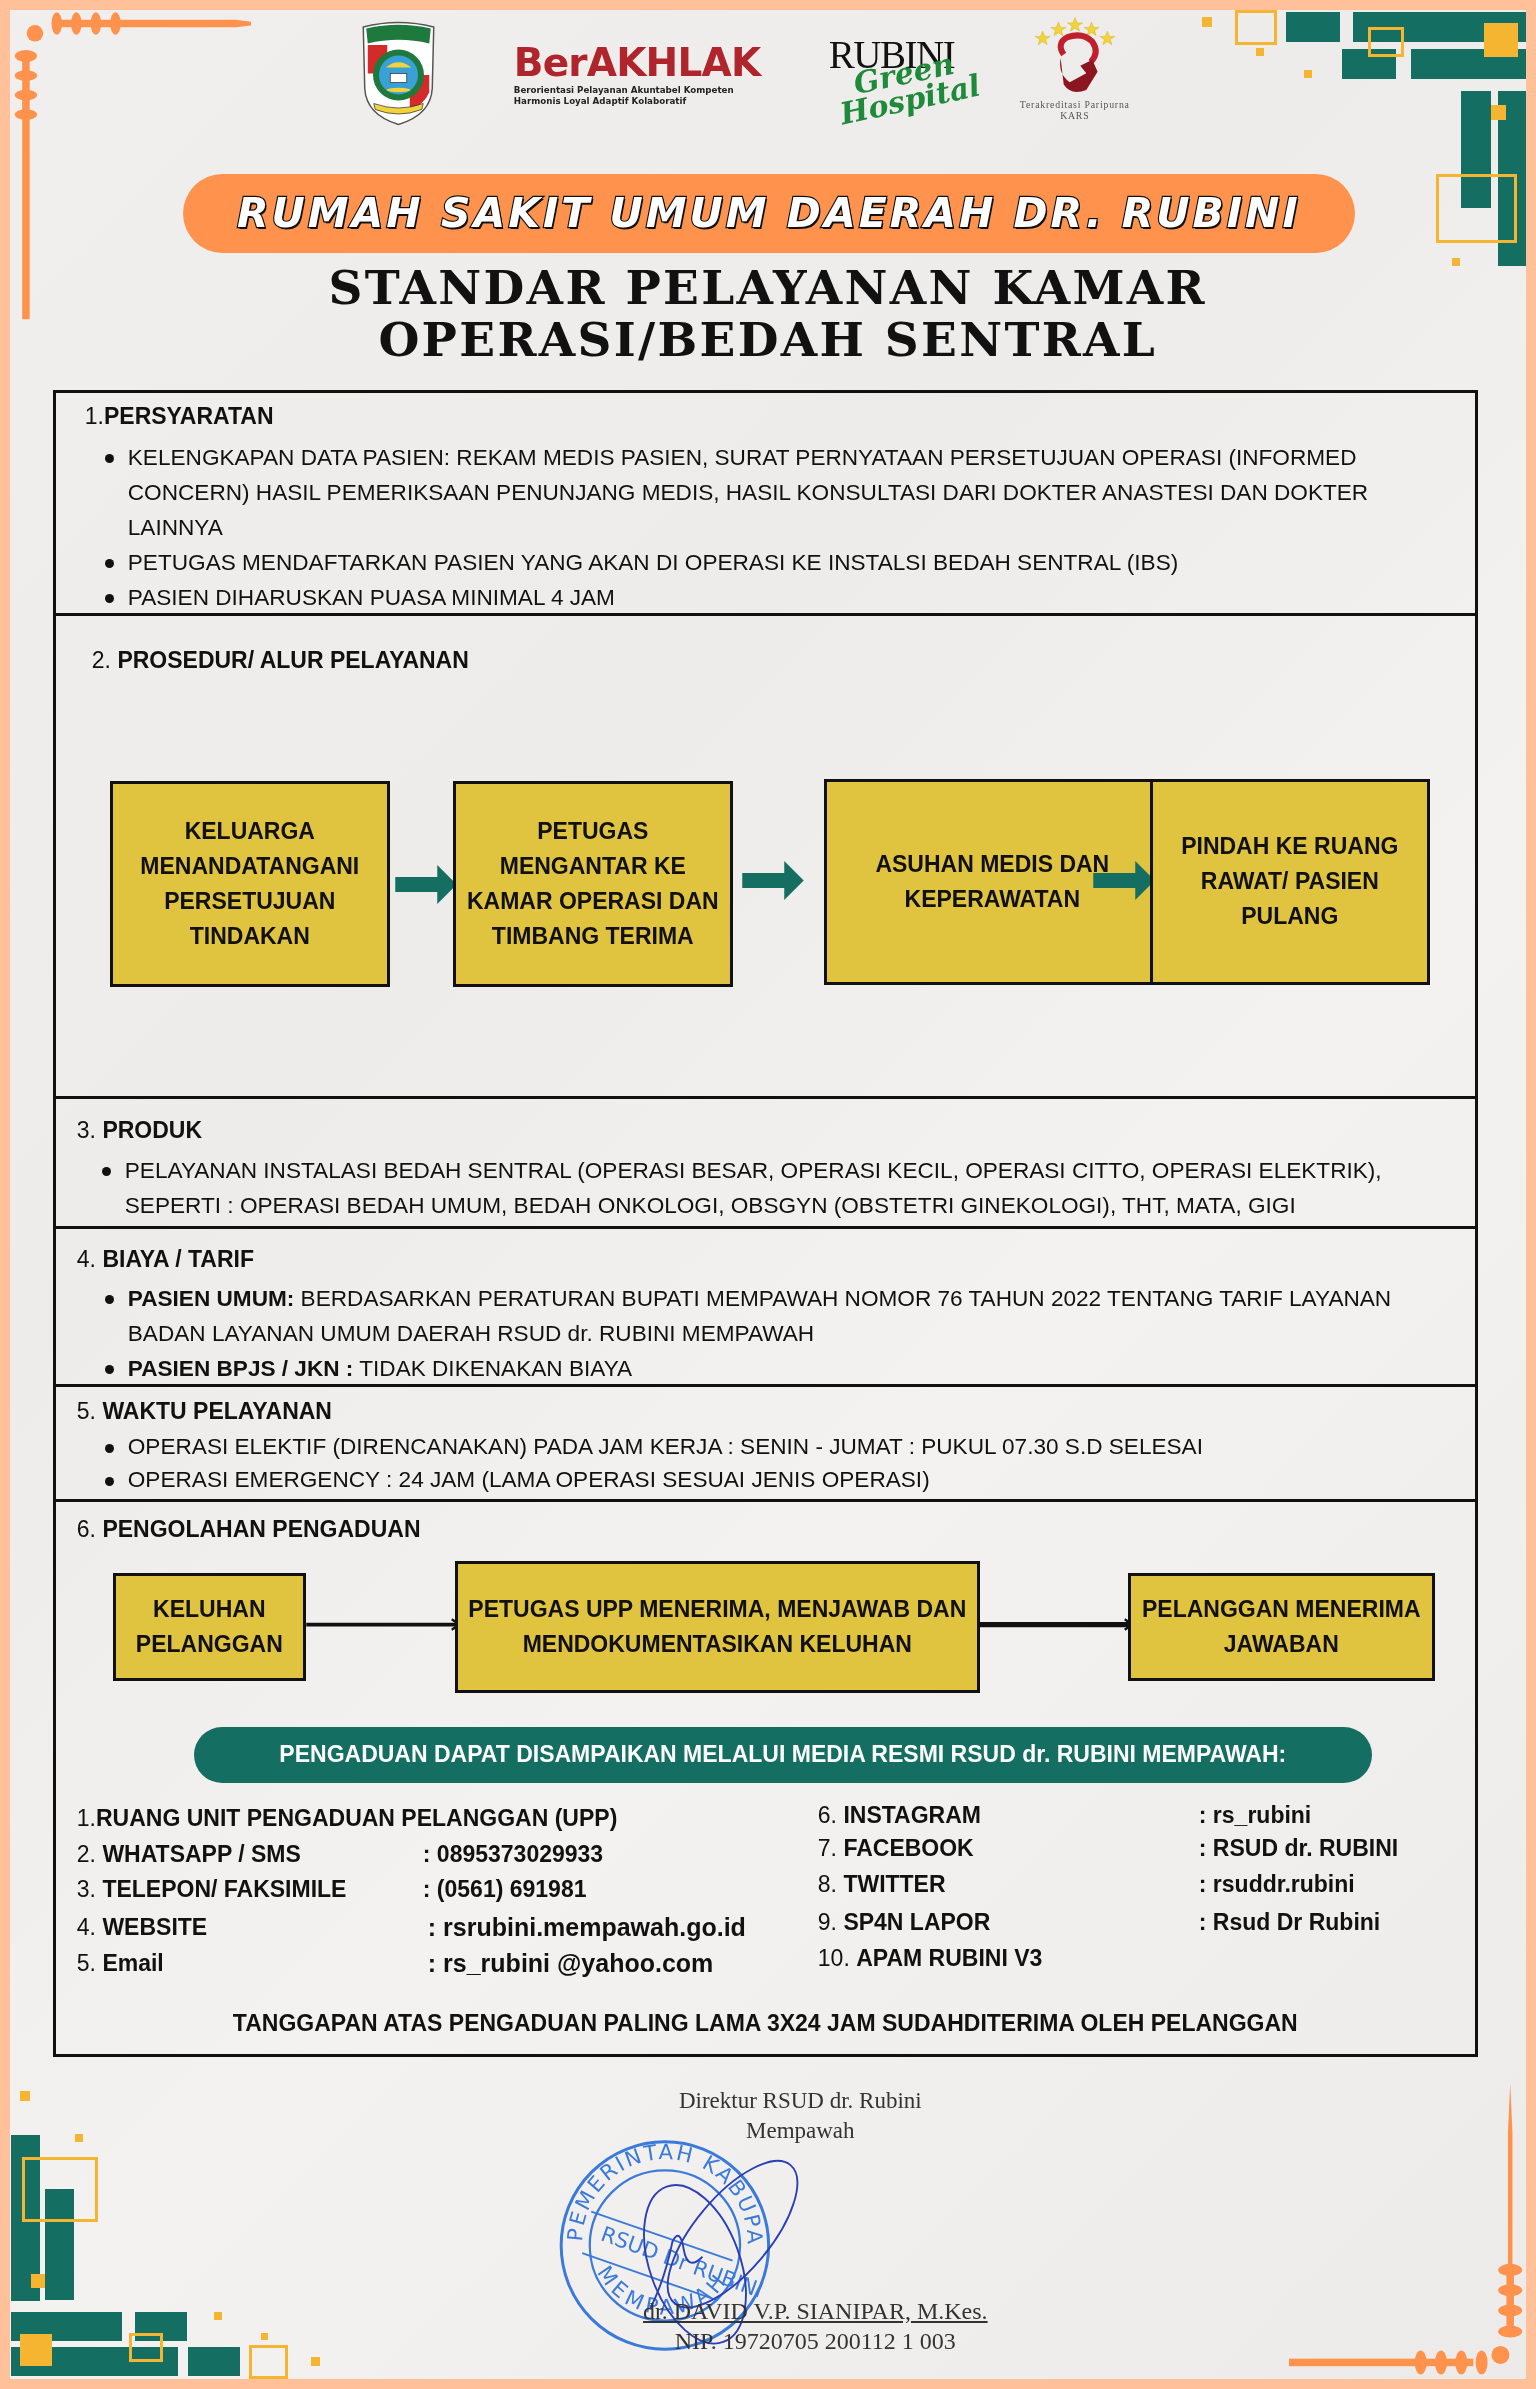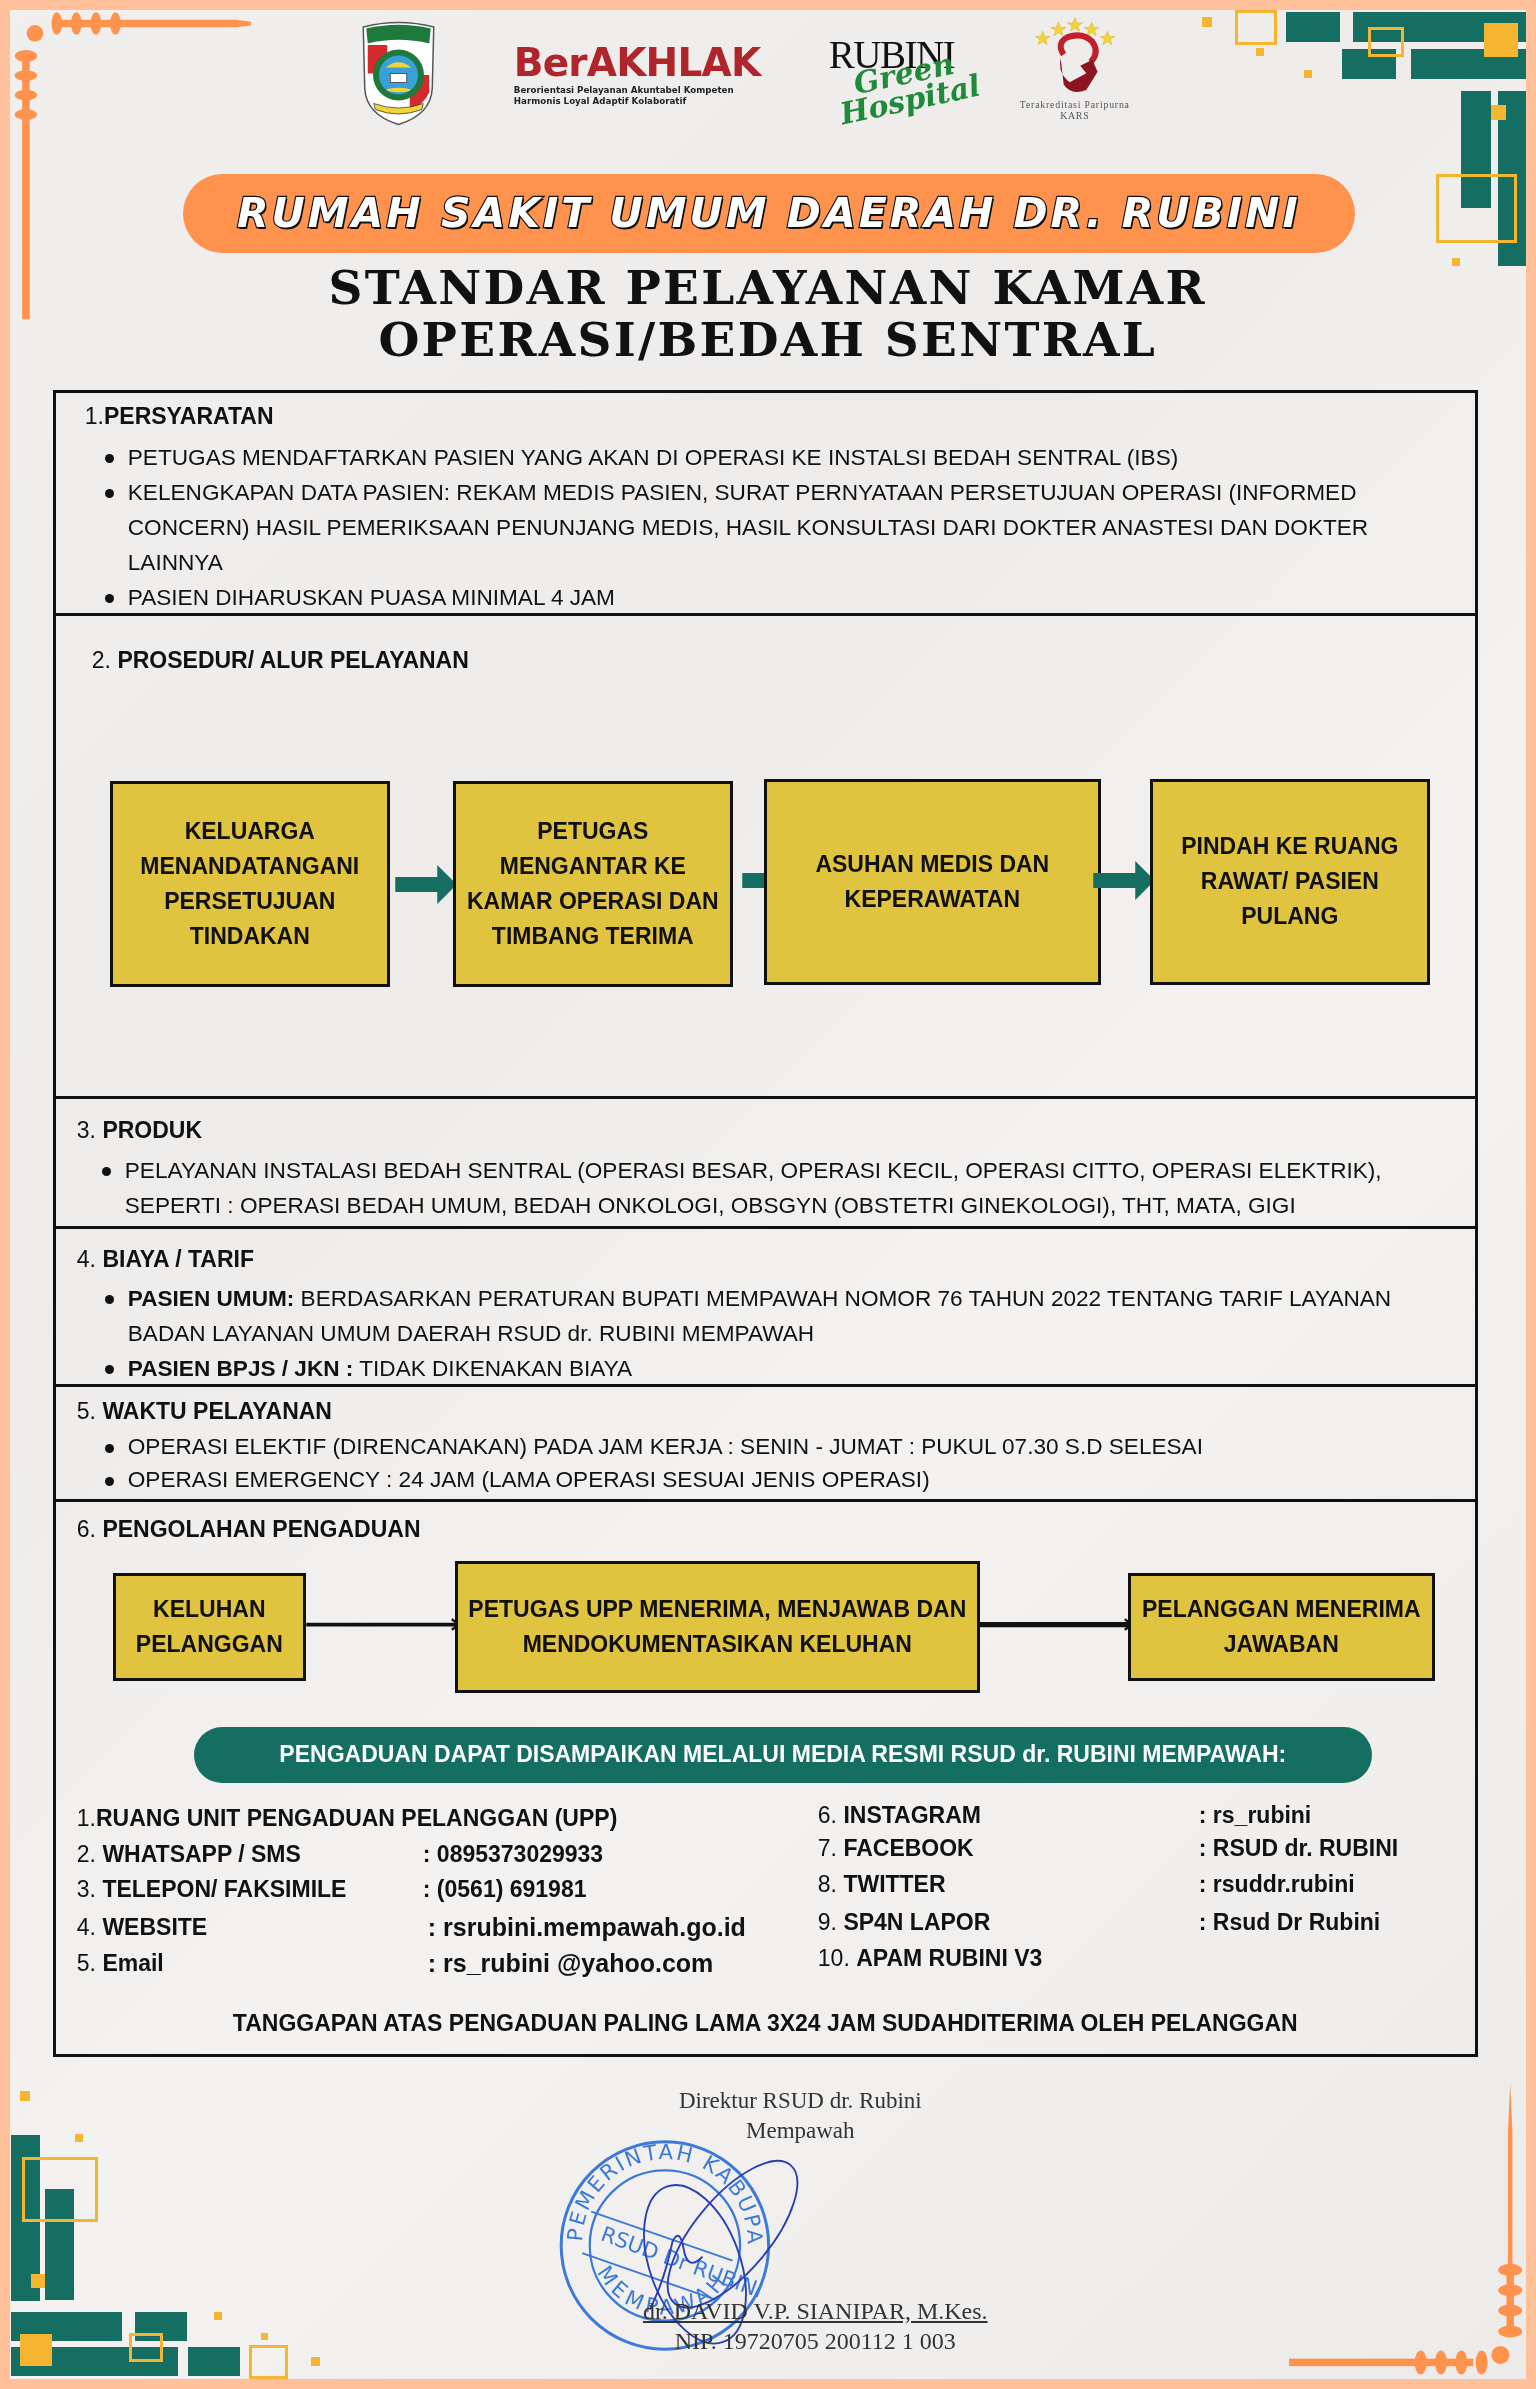--- a/index.html
+++ b/index.html
@@ -169,40 +169,40 @@
   <div class="title" style="top:251px">STANDAR PELAYANAN KAMAR</div>
   <div class="title" style="top:303px">OPERASI/BEDAH SENTRAL</div>
 
   <div class="mainbox">
 
     <div>
       <div class="sec-head" style="left:29px;top:10.5px">
         <span class="num">1.</span><span>PERSYARATAN</span>
       </div>
       <ul class="bullets" style="left:45px;top:47px;width:1355px">
+        <li>KELENGKAPAN DATA PASIEN: REKAM MEDIS PASIEN, SURAT PERNYATAAN PERSETUJUAN OPERASI (INFORMED CONCERN) HASIL PEMERIKSAAN PENUNJANG MEDIS, HASIL KONSULTASI DARI DOKTER ANASTESI DAN DOKTER LAINNYA</li>
         <li>PETUGAS MENDAFTARKAN PASIEN YANG AKAN DI OPERASI KE INSTALSI BEDAH SENTRAL (IBS)</li>
-        <li>KELENGKAPAN DATA PASIEN: REKAM MEDIS PASIEN, SURAT PERNYATAAN PERSETUJUAN OPERASI (INFORMED CONCERN) HASIL PEMERIKSAAN PENUNJANG MEDIS, HASIL KONSULTASI DARI DOKTER ANASTESI DAN DOKTER LAINNYA</li>
         <li>PASIEN DIHARUSKAN PUASA MINIMAL 4 JAM</li>
       </ul>
     </div>
     <div class="divider" style="top:220px"></div>
 
     <div>
       <div class="sec-head" style="left:36px;top:254px">
         <span class="num">2.</span> <span>PROSEDUR/ ALUR PELAYANAN</span>
       </div>
       <div class="flowbox" style="left:54px;top:388px;width:280px;height:206px">KELUARGA MENANDATANGANI PERSETUJUAN TINDAKAN</div>
       <svg class="flow-arrow" style="left:339px;top:472px" width="62" height="39" viewBox="0 0 82 52">
           <polygon points="0,16 56,16 56,0 82,26 56,52 56,36 0,36" fill="#146F62"></polygon>
         </svg>
       <div class="flowbox" style="left:397px;top:388px;width:280px;height:206px">PETUGAS MENGANTAR KE KAMAR OPERASI DAN TIMBANG TERIMA</div>
       <svg class="flow-arrow" style="left:686px;top:468px" width="62" height="39" viewBox="0 0 82 52">
           <polygon points="0,16 56,16 56,0 82,26 56,52 56,36 0,36" fill="#146F62"></polygon>
         </svg>
-      <div class="flowbox" style="left:708px;top:386px;width:337px;height:206px">ASUHAN MEDIS DAN KEPERAWATAN</div>
+      <div class="flowbox" style="left:768px;top:386px;width:337px;height:206px">ASUHAN MEDIS DAN KEPERAWATAN</div>
       <svg class="flow-arrow" style="left:1037px;top:468px" width="62" height="39" viewBox="0 0 82 52">
           <polygon points="0,16 56,16 56,0 82,26 56,52 56,36 0,36" fill="#146F62"></polygon>
         </svg>
       <div class="flowbox" style="left:1094px;top:386px;width:280px;height:206px">PINDAH KE RUANG RAWAT/ PASIEN PULANG</div>
     </div>
     <div class="divider" style="top:703px"></div>
 
     <div>
       <div class="sec-head" style="left:21px;top:724px">
         <span class="num">3.</span> <span>PRODUK</span>

